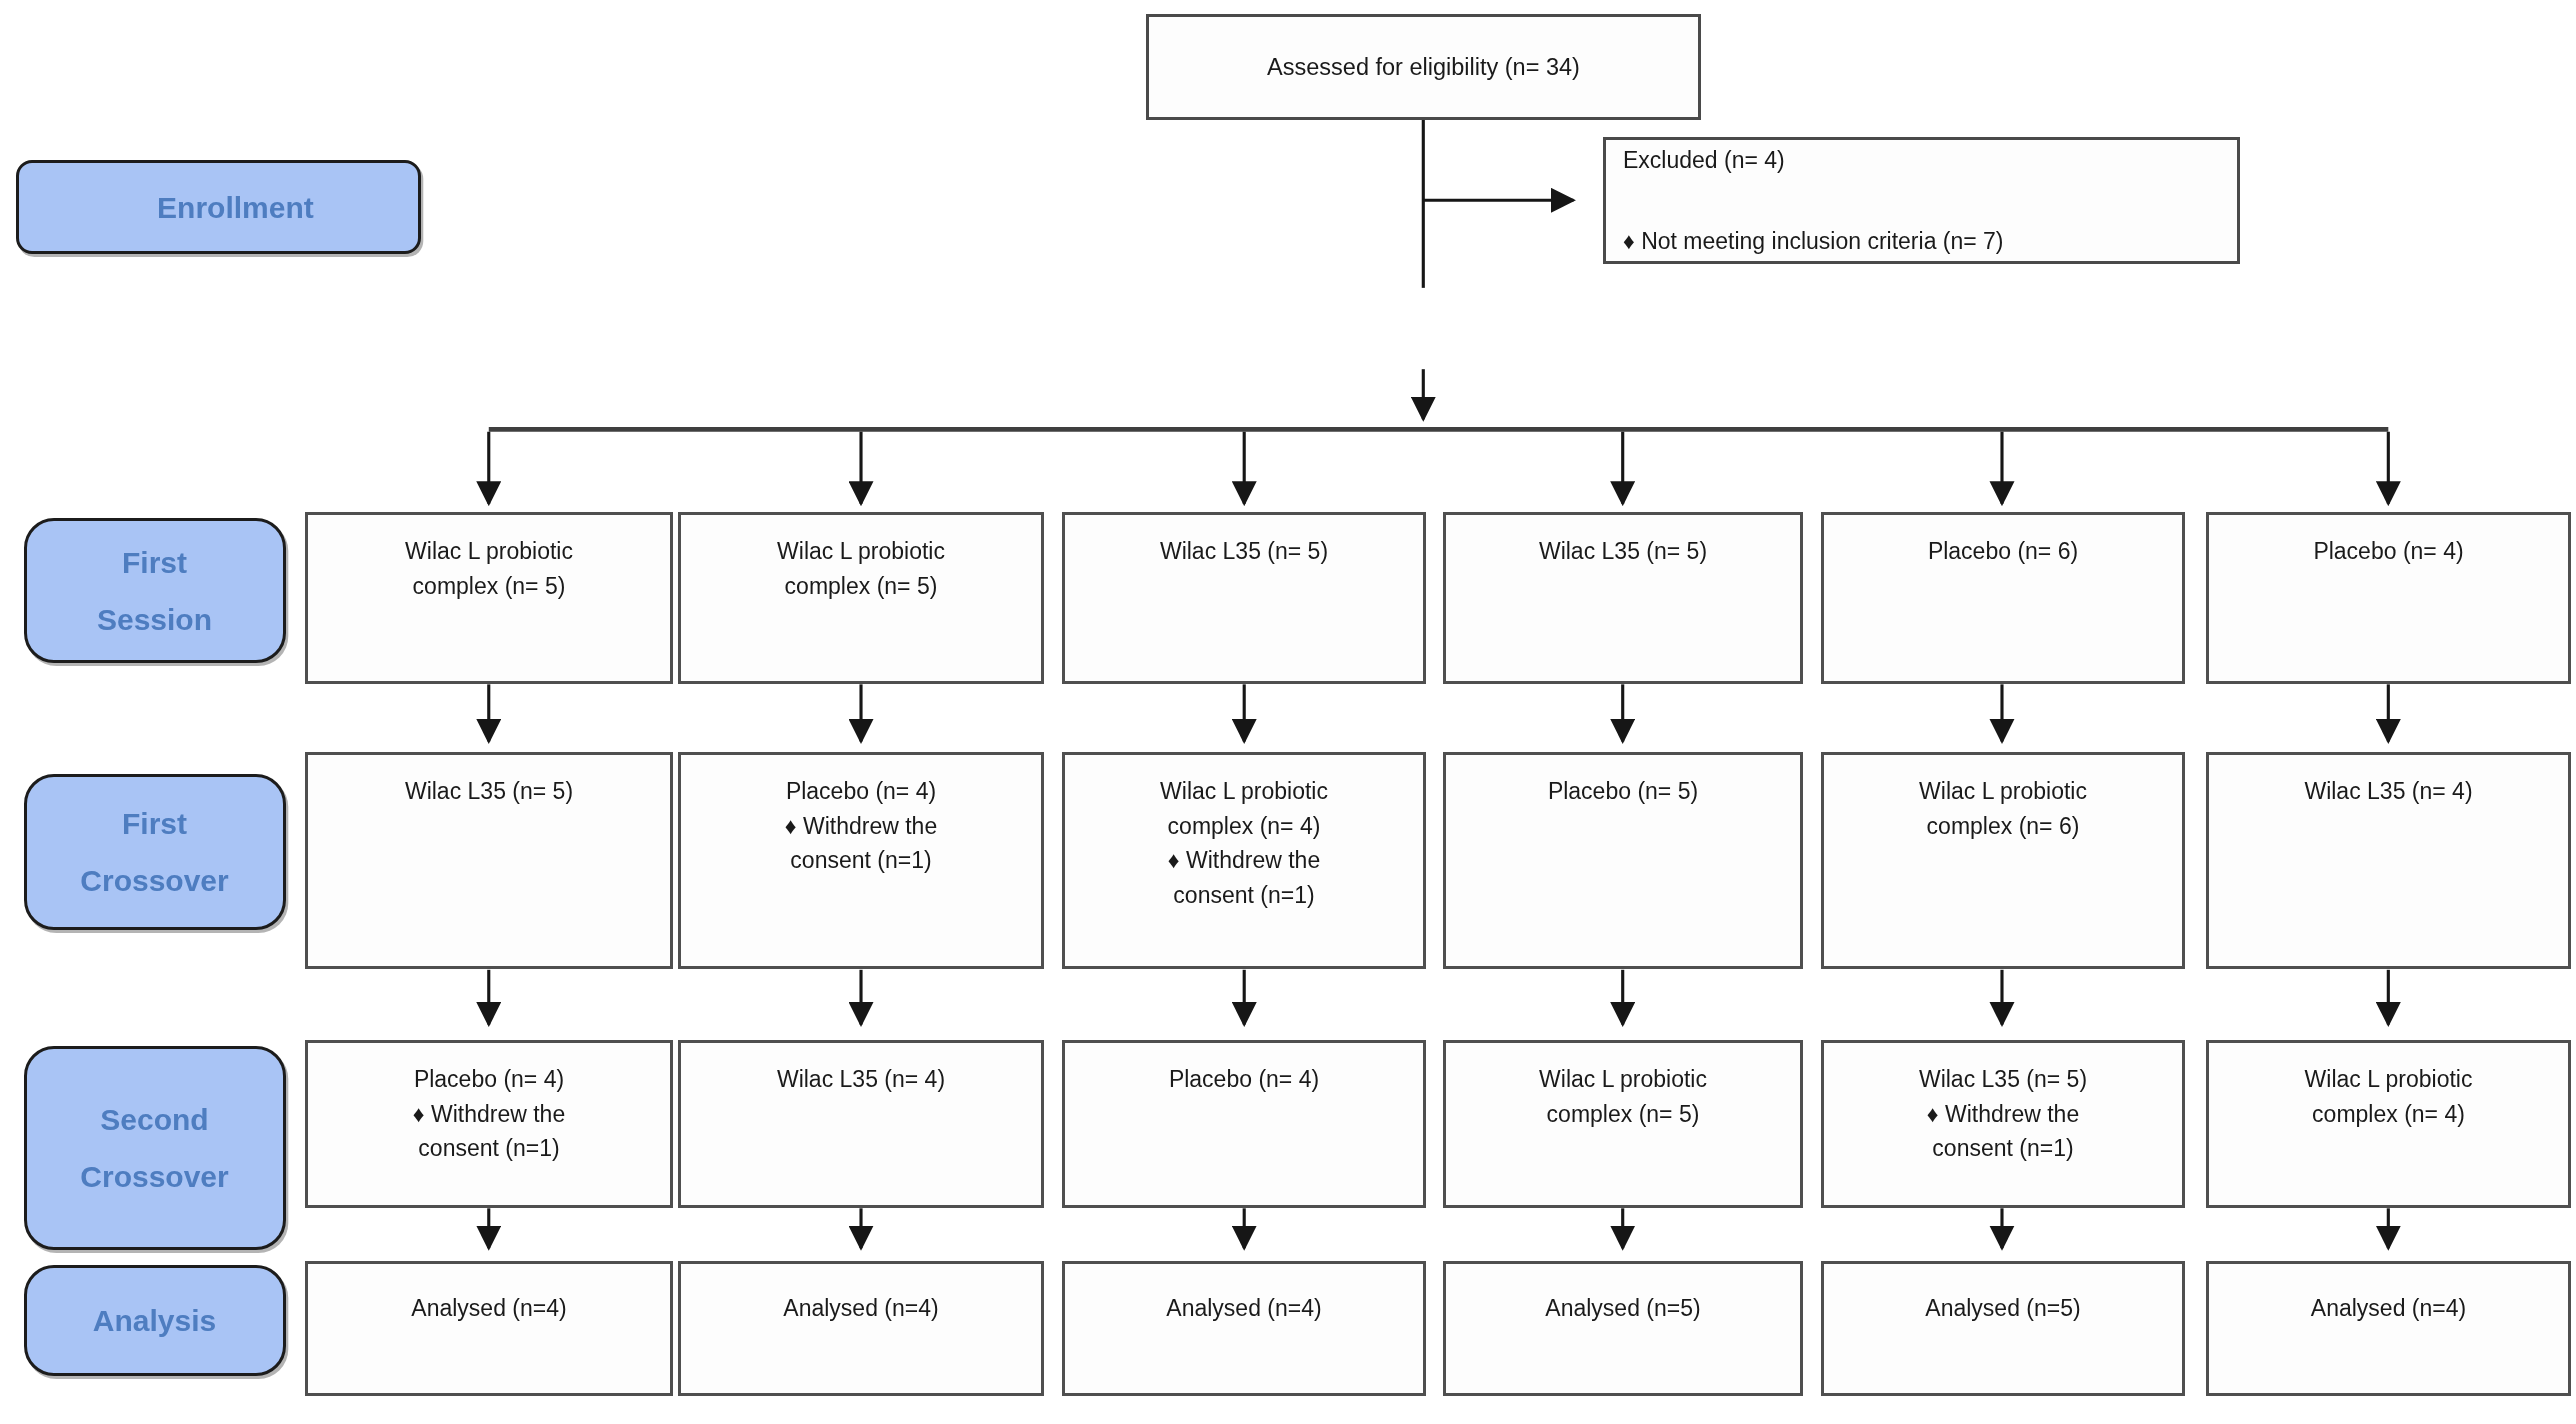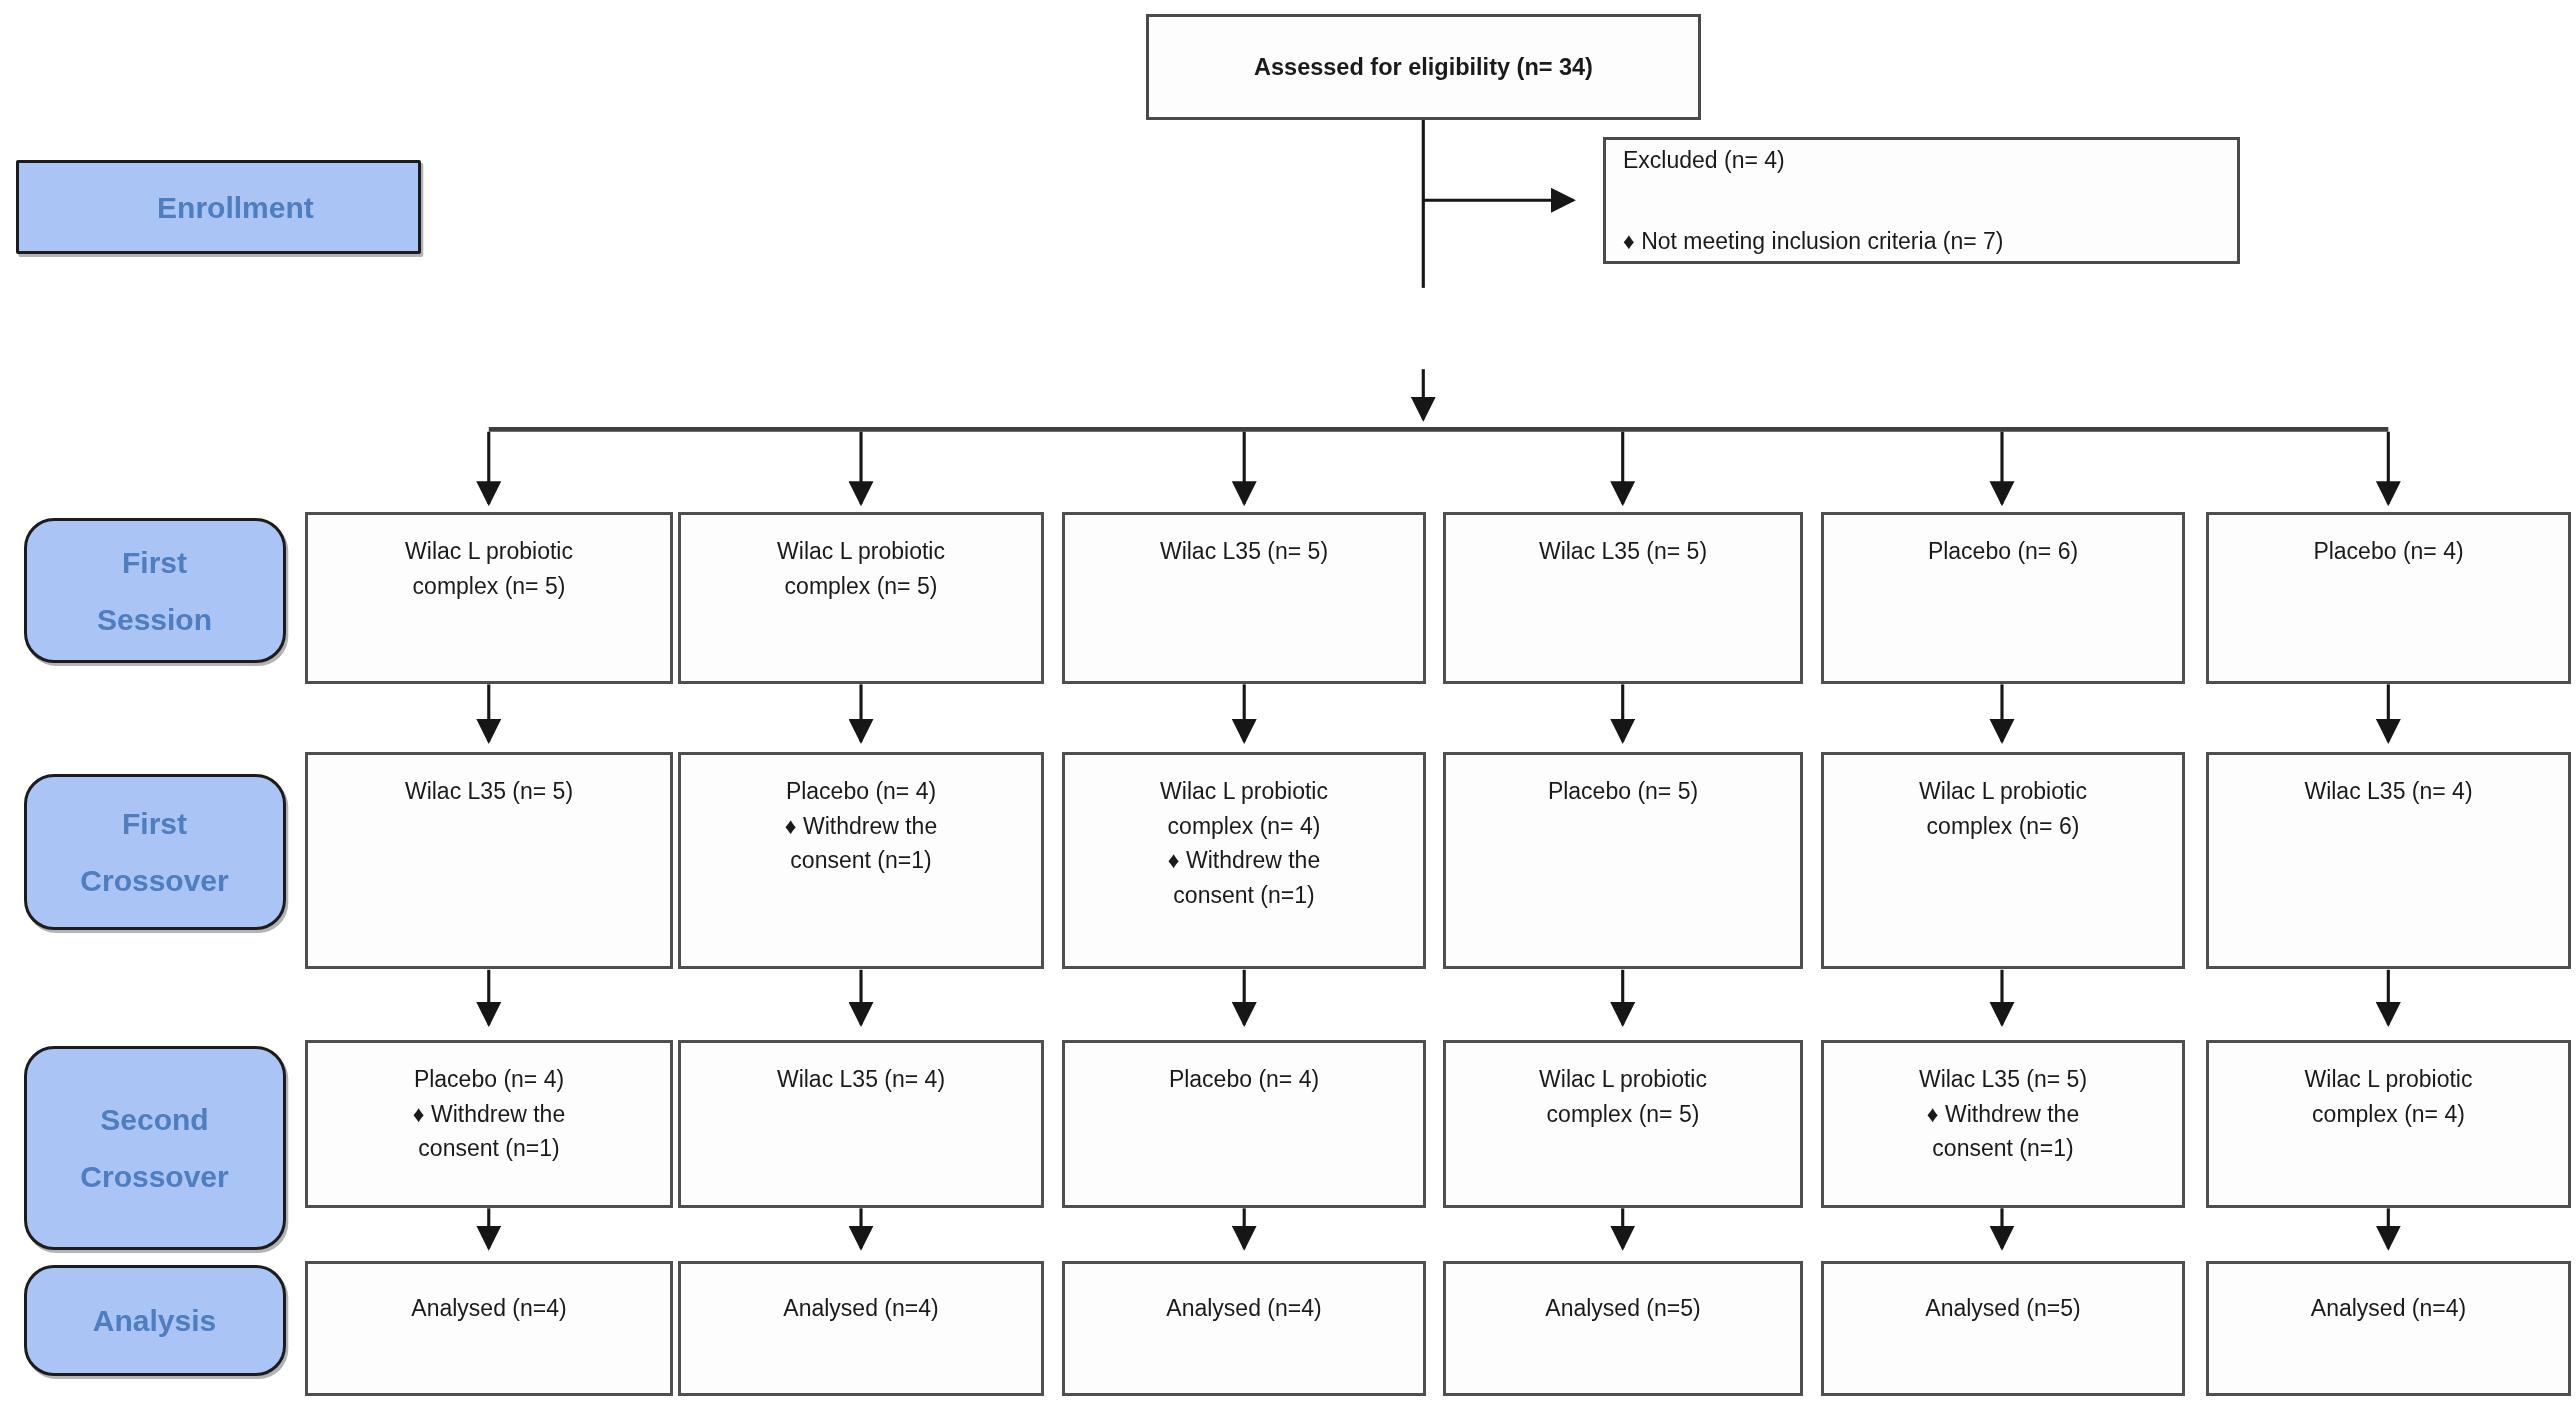--- a/index.html
+++ b/index.html
@@ -66,21 +66,21 @@
     background: var(--stage-label-bg, #a9c4f5);
     border: 3.1px solid #1c1c1c;
     border-radius: 30px;
     color: var(--stage-label-text, #4e7dc0);
     font-weight: bold;
     font-size: 30px;
     line-height: 1.9;
     white-space: pre-line;
     box-shadow: 2.3px 3.1px 0 rgba(40,40,40,0.35);
   }
-  #stage-enrollment { border-radius: 2px; padding-left: 33px; }
+  #stage-enrollment { border-radius: 16px; padding-left: 33px; }
 
   
   .c1 { left: 305px;  width: 368px; }
   .c2 { left: 678px;  width: 366px; }
   .c3 { left: 1062px; width: 364px; }
   .c4 { left: 1443px; width: 360px; }
   .c5 { left: 1821px; width: 364px; }
   .c6 { left: 2206px; width: 365px; }
 
   
@@ -141,21 +141,21 @@
     <g>
       <line class="conn" x1="625" y1="1545" x2="625" y2="1596" marker-end="url(#ah)"></line>
       <line class="conn" x1="1101" y1="1545" x2="1101" y2="1596" marker-end="url(#ah)"></line>
       <line class="conn" x1="1591" y1="1545" x2="1591" y2="1596" marker-end="url(#ah)"></line>
       <line class="conn" x1="2075" y1="1545" x2="2075" y2="1596" marker-end="url(#ah)"></line>
       <line class="conn" x1="2560" y1="1545" x2="2560" y2="1596" marker-end="url(#ah)"></line>
       <line class="conn" x1="3054" y1="1545" x2="3054" y2="1596" marker-end="url(#ah)"></line>
     </g>
   </svg>
 
-  <div class="top-box" id="assessed-box" style="left:1146px; top:14px; width:555px; height:106px;font-weight:bold;">
+  <div class="top-box" id="assessed-box" style="left:1146px; top:14px; width:555px; height:106px;">
     <span>Assessed for eligibility (n= 34)</span>
   </div>
 
   <div class="top-box" id="excluded-box" style="left:1603px; top:137px; width:637px; height:127px;">
     <span>Excluded (n= 4)</span>
     <span>♦  Not meeting inclusion criteria (n= 7)</span>
   </div>
 
 
   <div class="stage" id="stage-enrollment" style="left:16.4px; top:160px; width:405px; height:94px;">

